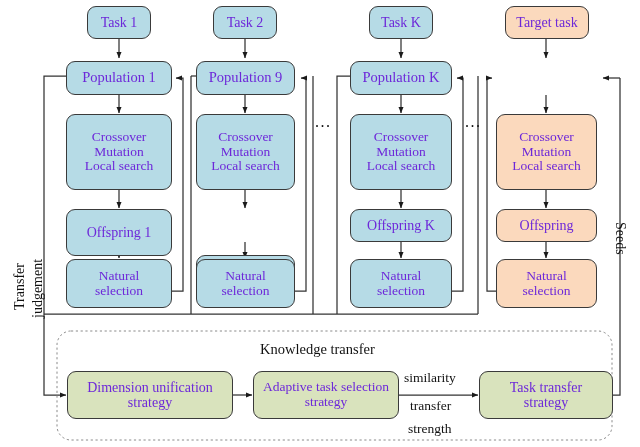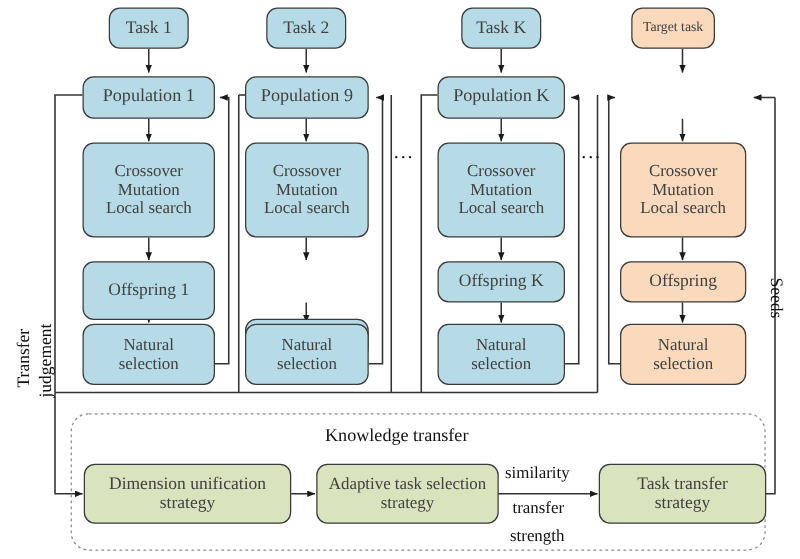--- a/index.html
+++ b/index.html
@@ -1,21 +1,21 @@
 <!DOCTYPE html>
 <html><head>
 <meta charset="utf-8">
 <style>
   html,body{margin:0;padding:0;background:#ffffff;}
   #stage{position:relative;width:640px;height:447px;background:#ffffff;
          font-family:"Liberation Serif","DejaVu Serif",serif;overflow:hidden;}
   svg.layer{position:absolute;left:0;top:0;width:640px;height:447px;}
   .node{position:absolute;box-sizing:border-box;display:flex;align-items:center;
         justify-content:center;text-align:center;border:1px solid #3a3a3a;
-        border-radius:9px;line-height:1.08;color:#404040;}
+        border-radius:9px;line-height:1.08;color:#6d28d9;}
   .blue{background:#b6dbe6;}
   .peach{background:#fbd9bd;}
   .green{background:#d9e3bd;}
   .lbl{position:absolute;color:#111;white-space:nowrap;}
   .vrot-ccw{transform-origin:0 0;transform:rotate(-90deg);}
   .vrot-cw{transform-origin:0 0;transform:rotate(90deg);}
   .ell{position:absolute;letter-spacing:1.5px;color:#111;}
 </style>
 </head>
 <body>
@@ -109,21 +109,21 @@
     <span>Crossover</span>
     <span>Mutation</span>
     <span>Local search</span>
   </div>
   <div class="node blue" style="left:350px;top:209px;width:102px;height:33px;font-size:14px;">Offspring K</div>
   <div class="node blue" style="left:350px;top:259px;width:102px;height:49px;font-size:13.5px;flex-direction:column;">
     <span>Natural</span>
     <span>selection</span>
   </div>
 
-  <div class="node peach" style="left:505px;top:6px;width:67px;height:33px;font-size:11px;">Target task</div>
+  <div class="node peach" style="left:505px;top:6px;width:84px;height:33px;font-size:14px;">Target task</div>
   <div class="node peach" style="left:496px;top:114px;width:101px;height:76px;font-size:13.5px;flex-direction:column;">
     <span>Crossover</span>
     <span>Mutation</span>
     <span>Local search</span>
   </div>
   <div class="node peach" style="left:496px;top:209px;width:101px;height:33px;font-size:14px;">Offspring</div>
   <div class="node peach" style="left:496px;top:259px;width:101px;height:49px;font-size:13.5px;flex-direction:column;">
     <span>Natural</span>
     <span>selection</span>
   </div>

